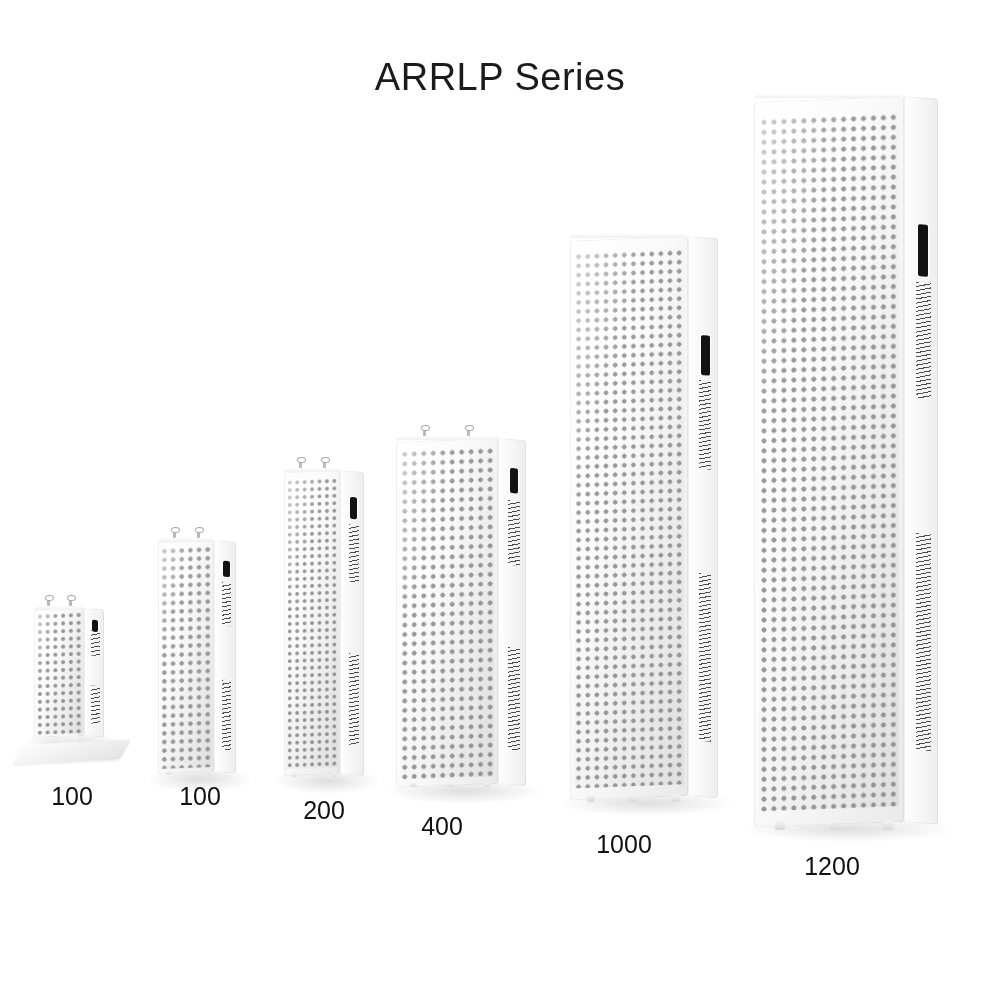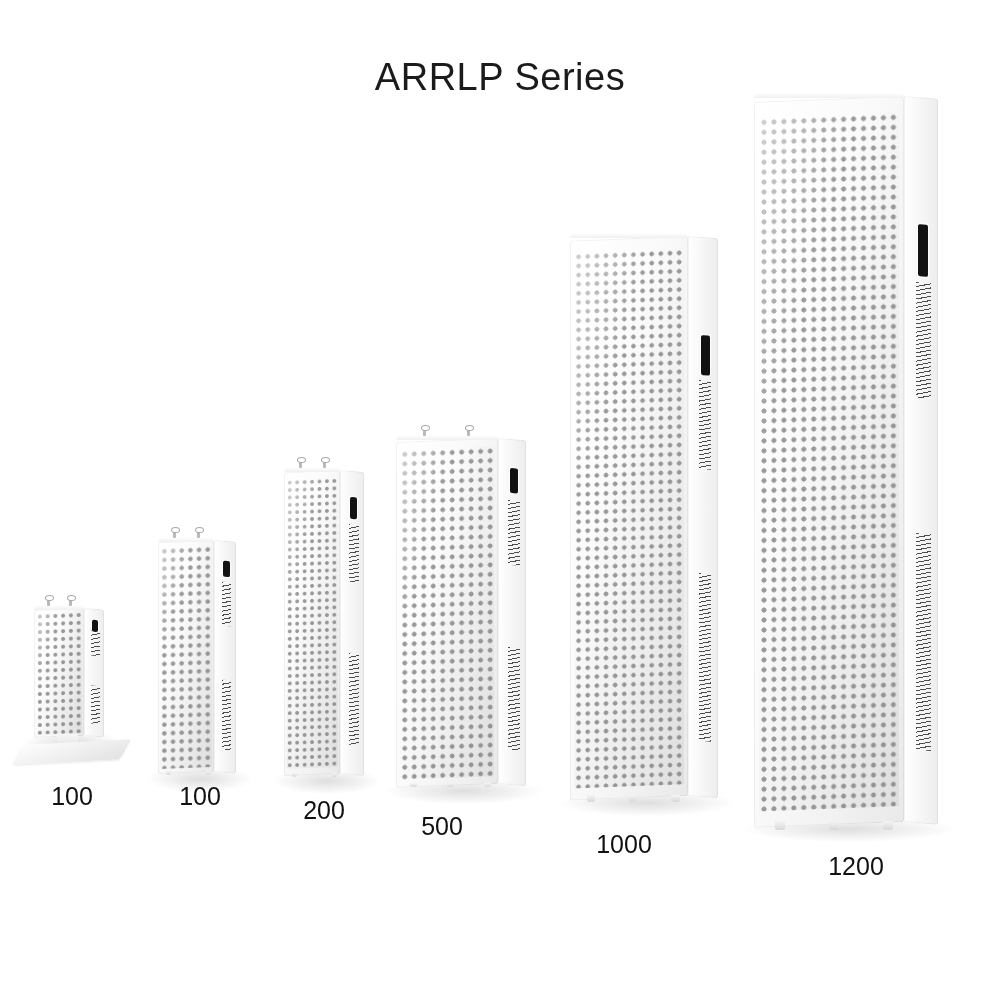--- a/index.html
+++ b/index.html
@@ -207,21 +207,21 @@
         <div class="vent" style="width: 11.76px; left: 10.08px; top: 60.55px; height: 65.74px;"></div>
         <div class="vent" style="width: 11.76px; left: 10.08px; top: 207.6px; height: 103.8px;"></div>
       </div>
       <div class="face-top" style="left: 1px; top: -3px; width: 100px; height: 5px; transform: skewX(-26deg);"></div>
       <div class="eyelet" style="left: 26.52px; top: -11px;"></div>
       <div class="eyelet" style="left: 71.4px; top: -11px;"></div>
       <div class="foot" style="width: 7.15px; height: 4.498px; left: 14.28px; top: 345px;"></div>
       <div class="foot" style="width: 7.15px; height: 4.498px; left: 51px; top: 345px;"></div>
       <div class="foot" style="width: 7.15px; height: 4.498px; left: 87.72px; top: 345px;"></div>
     </div>
-    <div class="panel-label" style="left: 400px; top: 812px; width: 84px;">500</div>
+    <div class="panel-label" style="left: 400px; top: 812px; width: 84px;">400</div>
     <div class="ground-shadow" style="left: 560px; top: 790px; width: 174px; height: 26px;"></div>
     <div class="panel-unit" title="ARRLP 1000" style="left: 570px; top: 236px; width: 148px; height: 560px;">
       <div class="face-front" style="width: 118px; height: 560px; transform: skewY(-2.2deg); transform-origin: right top;">
         <div class="led-field" style="background-image: radial-gradient(3.01785px at 4.5725px 4.5725px, rgb(154, 154, 154) 0%, rgb(154, 154, 154) 62%, rgb(201, 201, 201) 78%, rgba(255, 255, 255, 0) 84%), radial-gradient(3.01785px at 4.5725px 4.5725px, rgba(255, 255, 255, 0.65) 0%, rgba(255, 255, 255, 0) 55%); background-size: 9.145px 9.145px;"></div>
       </div>
       <div class="face-side" style="left: 118px; width: 30px; height: 560px; transform: skewY(4.5deg); transform-origin: left top;">
         <div class="display-window" style="width: 9px; height: 40.32px; left: 12.6px; top: 98px;"></div>
         <div class="vent" style="width: 12.6px; left: 10.8px; top: 142.8px; height: 89.6px;"></div>
         <div class="vent" style="width: 12.6px; left: 10.8px; top: 336px; height: 168px;"></div>
       </div>
@@ -239,14 +239,14 @@
       <div class="face-side" style="left: 150px; width: 34px; height: 726px; transform: skewY(4.5deg); transform-origin: left top;">
         <div class="display-window" style="width: 10.2px; height: 52.272px; left: 14.28px; top: 127.05px;"></div>
         <div class="vent" style="width: 14.28px; left: 12.24px; top: 185.13px; height: 116.16px;"></div>
         <div class="vent" style="width: 14.28px; left: 12.24px; top: 435.6px; height: 217.8px;"></div>
       </div>
       <div class="face-top" style="left: 1px; top: -3px; width: 148px; height: 5px; transform: skewX(-26deg);"></div>
       <div class="foot" style="width: 10.12px; height: 9.438px; left: 21px; top: 725px;"></div>
       <div class="foot" style="width: 10.12px; height: 9.438px; left: 75px; top: 725px;"></div>
       <div class="foot" style="width: 10.12px; height: 9.438px; left: 129px; top: 725px;"></div>
     </div>
-    <div class="panel-label" style="left: 804px; top: 852px; width: 104px;">1200</div>
+    <div class="panel-label" style="left: 780px; top: 852px; width: 104px;">1200</div>
   </div>
 
 </body></html>

